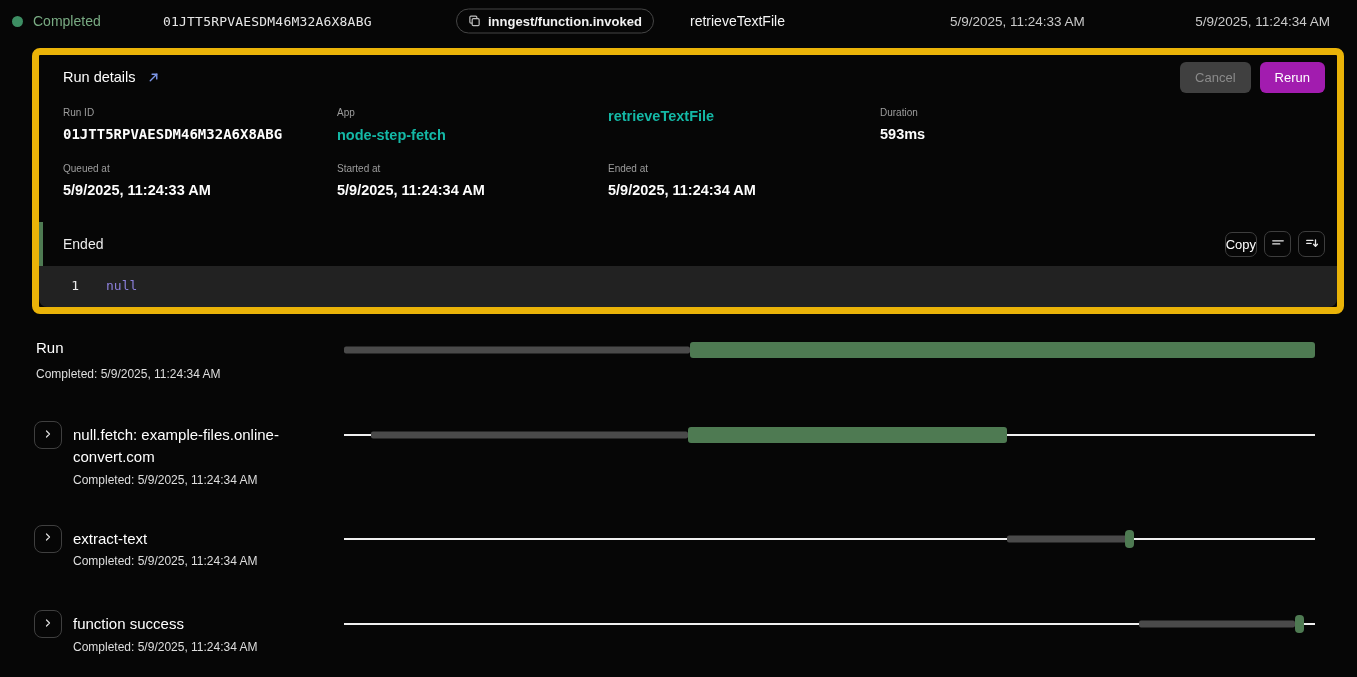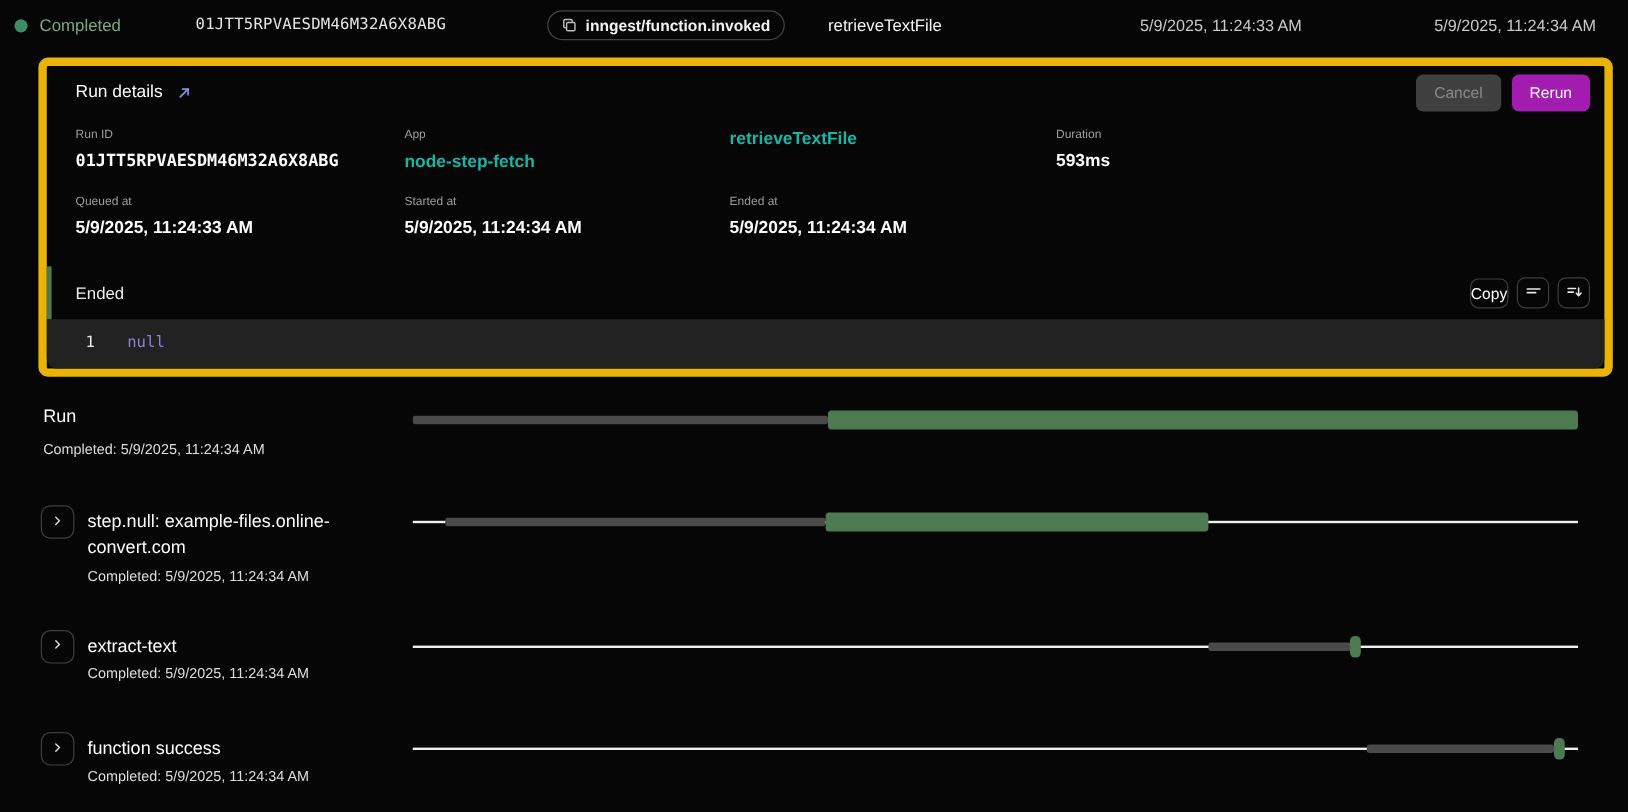--- a/index.html
+++ b/index.html
@@ -196,21 +196,21 @@
   </div>
 
   <div class="t-row step-row">
     <div class="step-left">
       <button class="chev-btn">
         <span><svg width="12" height="12" viewBox="0 0 16 16" fill="none" stroke="#dddddd" stroke-width="1.6" stroke-linecap="round" stroke-linejoin="round">
               <path d="M6 4l4 4-4 4"></path>
             </svg></span>
       </button>
       <div class="step-text">
-        <div class="step-label">step.null: example-files.online-convert.com</div>
+        <div class="step-label">null.fetch: example-files.online-convert.com</div>
         <div class="step-sub">Completed: 5/9/2025, 11:24:34 AM</div>
       </div>
     </div>
     <div class="step-bar-area bar-canvas">
         <div class="bar-track"></div>
         <div class="bar-seg seg-gray" style="left: 2.8%; width: 32.6%;"></div>
         <div class="bar-seg seg-green" style="left: 35.4%; width: 32.9%;"></div>
       </div>
   </div>
 

